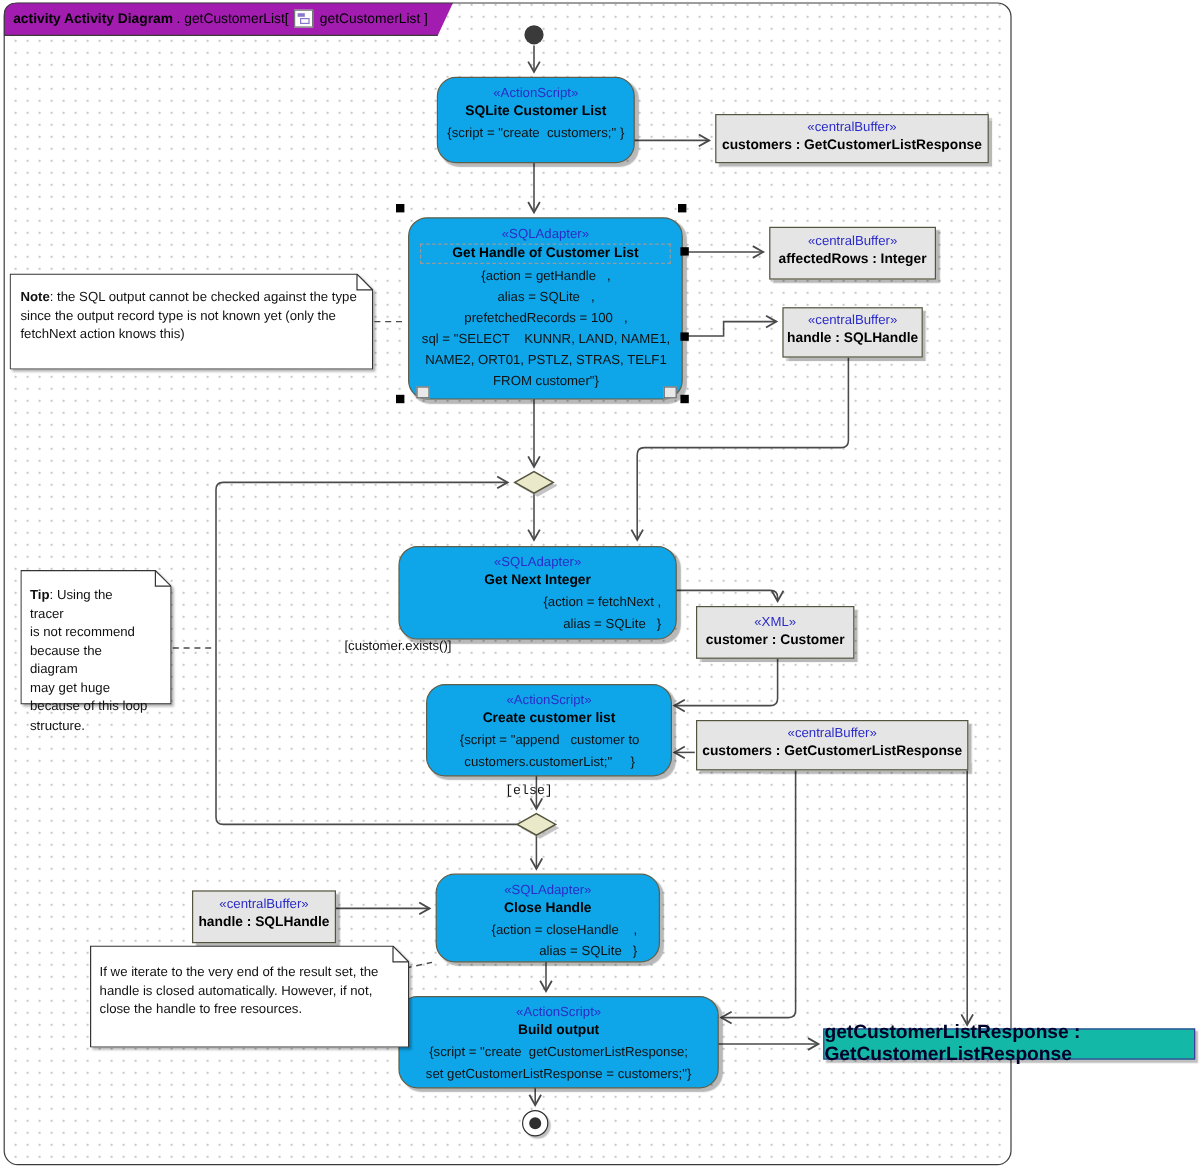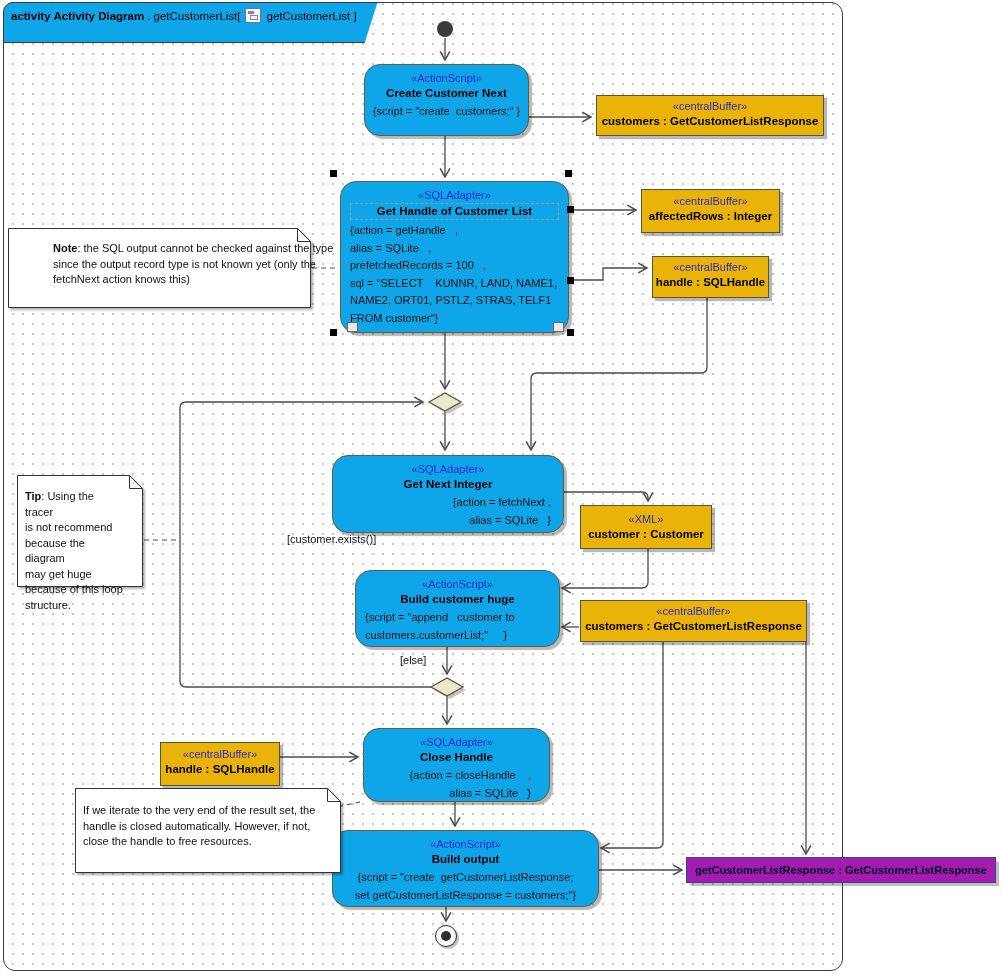--- a/index.html
+++ b/index.html
@@ -1,54 +1,54 @@
 <!DOCTYPE html>
 <html><head>
 <meta charset="utf-8">
 <style>
   html,body{margin:0;padding:0;background:#ffffff;font-family:"Liberation Sans","DejaVu Sans",sans-serif;}
   #stage{position:relative;width:1002px;height:978px;background:#fff;overflow:hidden;}
   
   #frame{position:absolute;left:3px;top:2px;width:838px;height:967px;border:1.5px solid #3c3c3c;border-radius:12px;
          background-image:radial-gradient(#c7c7c7 0.9px, transparent 1px);background-size:10px 10px;background-position:4px 6px;background-color:#fff;}
-  #tab{position:absolute;left:3px;top:2px;height:21px;padding:2px 20px 16px 7px;background:#0ea5e9;border:1.5px solid #3c3c3c;border-radius:10px 0 0 0;
+  #tab{position:absolute;left:3px;top:2px;height:21px;padding:2px 20px 3px 7px;background:#a21caf;border:1.5px solid #3c3c3c;border-radius:10px 0 0 0;
        clip-path:polygon(0 0,100% 0,calc(100% - 13px) 100%,0 100%);font-size:11.5px;white-space:nowrap;display:flex;align-items:center;gap:3px;z-index:40;}
   .tb{font-weight:bold;color:#000;}
   .tn{color:#000;}
   .tabicon{display:inline-block;width:14px;height:13px;border:1px solid #777;background:#fdfdfd;position:relative;margin:0 2px;}
   .tabicon::before{content:"";position:absolute;left:2px;top:2px;width:6px;height:3px;background:#8877cc;}
   .tabicon::after{content:"";position:absolute;left:4px;bottom:2px;width:6px;height:3px;border:1px solid #8877cc;}
   
   .action{position:absolute;background:#0ea5e9;border:1.5px solid #5f5f49;border-radius:16px;box-shadow:3px 3px 1px rgba(0,0,0,0.28);z-index:10;}
-  .buffer{position:absolute;background:#eab308;border:1.5px solid #54543f;box-shadow:3px 3px 1px rgba(0,0,0,0.28);z-index:10;}
+  .buffer{position:absolute;background:#e5e5e5;border:1.5px solid #54543f;box-shadow:3px 3px 1px rgba(0,0,0,0.28);z-index:10;}
   .stereo{color:#2b2bc8;font-size:11px;text-align:center;padding-top:6px;line-height:14px;}
   .nname{color:#000;font-size:11.5px;font-weight:bold;text-align:center;line-height:15px;margin-top:1px;}
   .nbody{color:#111;font-size:11px;line-height:17.5px;white-space:pre-wrap;}
   .nbody.center{text-align:center;padding:2px 6px 0 6px;}
-  .nbody.left{text-align:left;padding:2px 8px 0 9px;}
+  .nbody.left{text-align:center;padding:2px 8px 0 9px;}
   .nbody.right{text-align:right;padding:2px 12px 0 6px;}
   .nameSel{margin:1px 9px 0 9px;border:1px dashed #9a9a9a;padding:0 1px;}
   
   .note{position:absolute;z-index:12;}
   .note svg{position:absolute;left:0;top:0;filter:drop-shadow(2.5px 2.5px 0.8px rgba(0,0,0,0.3));}
   .ntext{position:relative;font-size:11px;line-height:15.5px;color:#111;white-space:pre-wrap;}
   .nb{font-weight:bold;}
   
   .guard{position:absolute;font-size:11px;color:#111;z-index:15;background:transparent;}
   
   #initialNode{position:absolute;left:437px;top:21px;width:16px;height:16px;border-radius:50%;background:#3a3a3a;z-index:11;}
   #finalNode{position:absolute;left:435px;top:925px;width:20px;height:20px;border-radius:50%;border:1.7px solid #2e2e2e;background:#fff;z-index:11;box-shadow:2px 2px 1px rgba(0,0,0,0.25);}
   #finalNode::after{content:"";position:absolute;left:5px;top:5px;width:10px;height:10px;border-radius:50%;background:#2e2e2e;}
   
   .handle{position:absolute;width:7px;height:7px;background:#000;z-index:30;}
   .miniicon{position:absolute;width:9px;height:8px;border:1px solid #666;background:#e8e8e8;z-index:30;}
   
-  #outputParam{position:absolute;left:686px;top:857px;width:308px;height:24px;background:#a21caf;border:1.5px solid #3d3d96;
+  #outputParam{position:absolute;left:686px;top:857px;width:308px;height:24px;background:#14b8a6;border:1.5px solid #3d3d96;
                box-shadow:2.5px 2.5px 1px rgba(0,0,0,0.25);z-index:20;display:flex;align-items:center;justify-content:center;
-               font-size:11px;font-weight:bold;color:#00002a;}
+               font-size:16px;font-weight:bold;color:#00002a;}
   #edges{position:absolute;left:0;top:0;z-index:5;pointer-events:none;}
 </style>
 </head>
 <body>
 
 <div id="stage">
 
   <div id="frame"></div>
 
   <div id="tab">
@@ -100,21 +100,21 @@
       <polygon points="434,690 450,681 466,690 450,699" fill="#9c9c9c" opacity="0.6"></polygon>
       <polygon points="431,687 447,678 463,687 447,696" fill="#eaeaca" stroke="#54543f" stroke-width="1.3"></polygon>
     </g>
   </svg>
 
   <div id="initialNode"></div>
   <div id="finalNode"></div>
 
   <div class="action" style="left:364px;top:64px;width:163px;height:70px;">
     <div class="stereo">«ActionScript»</div>
-    <div class="nname">Create Customer Next</div>
+    <div class="nname">SQLite Customer List</div>
     <div class="nbody center">{script = "create  customers;" }</div>
   </div>
 
   <div class="buffer" style="left:596px;top:95px;width:226px;height:39px;">
     <div class="stereo" style="padding-top:3px;">«centralBuffer»</div>
     <div class="nname">customers : GetCustomerListResponse</div>
   </div>
 
   <div class="action" style="left:340px;top:181px;width:227px;height:150px;">
     <div class="stereo">«SQLAdapter»</div>
@@ -138,21 +138,21 @@
   <div class="buffer" style="left:641px;top:189px;width:137px;height:42px;">
     <div class="stereo" style="padding-top:4px;">«centralBuffer»</div>
     <div class="nname">affectedRows : Integer</div>
   </div>
 
   <div class="buffer" style="left:652px;top:256px;width:115px;height:40px;">
     <div class="stereo" style="padding-top:3px;">«centralBuffer»</div>
     <div class="nname">handle : SQLHandle</div>
   </div>
 
-  <div class="note" style="left:8px;top:228px;width:303px;height:80px;padding-left:36px;">
+  <div class="note" style="left:8px;top:228px;width:303px;height:80px;">
     <svg width="303" height="80">
       <path d="M0.5,0.5 H289.5 L302.5,13.5 V79.5 H0.5 Z" fill="#ffffff" stroke="#333" stroke-width="1"></path>
       <path d="M289.5,0.5 V13.5 H302.5" fill="none" stroke="#333" stroke-width="1"></path>
     </svg>
     <div class="ntext" style="padding:13px 10px 0 9px;"><span class="nb">Note</span><span>: the SQL output cannot be checked against the type
 since the output record type is not known yet (only the
 fetchNext action knows this)</span></div>
   </div>
 
   <div class="action" style="left:332px;top:455px;width:230px;height:76px;">
@@ -162,21 +162,21 @@
 alias = SQLite   }</div>
   </div>
 
   <div class="buffer" style="left:580px;top:505px;width:130px;height:42px;">
     <div class="stereo" style="padding-top:6px;">«XML»</div>
     <div class="nname">customer : Customer</div>
   </div>
 
   <div class="action" style="left:355px;top:570px;width:203px;height:75px;">
     <div class="stereo">«ActionScript»</div>
-    <div class="nname">Build customer huge</div>
+    <div class="nname">Create customer list</div>
     <div class="nbody left">{script = "append   customer to
 customers.customerList;"     }</div>
   </div>
 
   <div class="buffer" style="left:580px;top:600px;width:225px;height:40px;">
     <div class="stereo" style="padding-top:3px;">«centralBuffer»</div>
     <div class="nname">customers : GetCustomerListResponse</div>
   </div>
 
   <div class="note" style="left:17px;top:475px;width:114px;height:112px;">
@@ -186,21 +186,21 @@
     </svg>
     <div class="ntext" style="padding:14px 6px 0 8px;"><span class="nb">Tip</span><span>: Using the tracer
 is not recommend
 because the diagram
 may get huge
 because of this loop
 structure.</span></div>
   </div>
 
   <div class="guard" style="left:287px;top:533px;">[customer.exists()]</div>
-  <div class="guard" style="left:400px;top:654px;">[else]</div>
+  <div class="guard" style="left:421px;top:654px;font-family:Liberation Mono, monospace;">[else]</div>
 
   <div class="action" style="left:363px;top:728px;width:185px;height:72px;">
     <div class="stereo">«SQLAdapter»</div>
     <div class="nname">Close Handle</div>
     <div class="nbody right" style="padding-right:18px;">{action = closeHandle    ,
 alias = SQLite   }</div>
   </div>
 
   <div class="buffer" style="left:160px;top:742px;width:118px;height:42px;">
     <div class="stereo" style="padding-top:4px;">«centralBuffer»</div>

